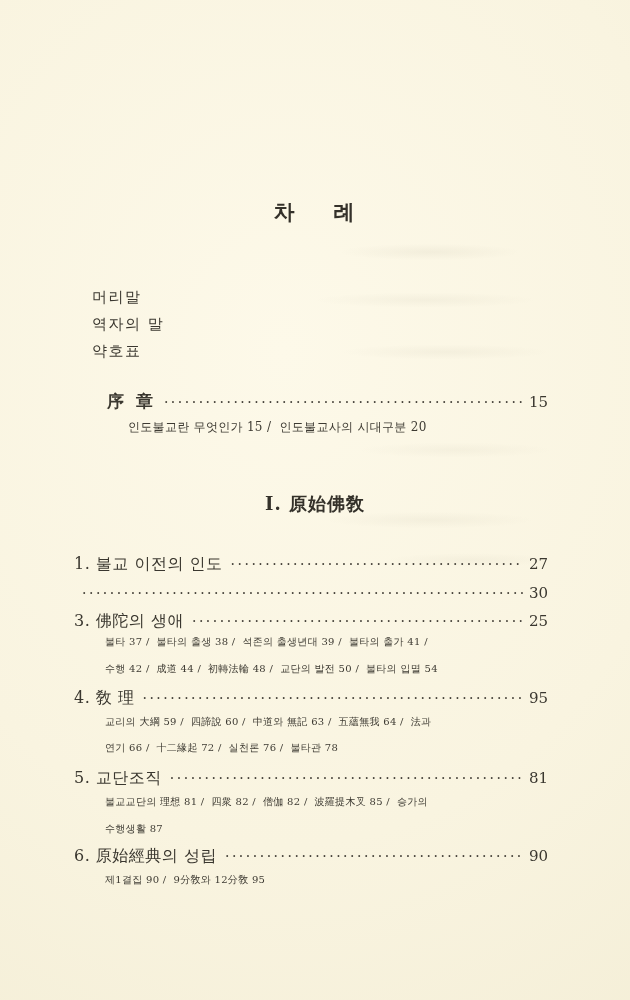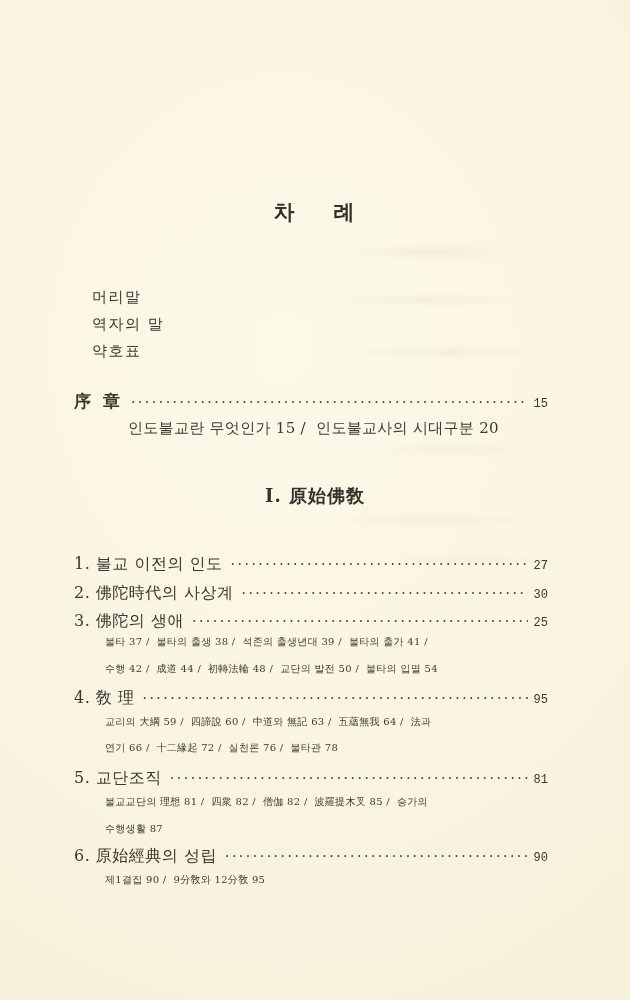--- a/index.html
+++ b/index.html
@@ -48,21 +48,21 @@
     left: 92px;
     font-size: 15px;
     letter-spacing: 1.5px;
     line-height: 27px;
   }
   .part-heading {
     position: absolute;
     top: 484px;
     left: 0;
     right: 0;
-    margin: 0;
+    margin: 8px;
     text-align: center;
     font-size: 18px;
     font-weight: 700;
     letter-spacing: 1px;
     color: #34312a;
   }
   .toc-row {
     position: absolute;
     left: 74px;
     right: 82px;
@@ -71,50 +71,50 @@
   }
   .toc-row .lbl {
     white-space: pre;
     font-size: 16px;
     letter-spacing: 0.5px;
   }
   .toc-row.preface .lbl {
     font-size: 17px;
     letter-spacing: 3px;
     font-weight: 700;
+    margin-left: 33px;
   }
   .leader {
     flex: 1;
     overflow: hidden;
     white-space: nowrap;
     margin: 0 6px 0 8px;
     color: #46423a;
   }
   .leader::after {
     content: "································································································································································";
     font-size: 14px;
     letter-spacing: 2.5px;
   }
   .pnum {
     white-space: nowrap;
-    font-size: 12px;
-    font-family: Liberation Mono, monospace;
+    font-size: 15px;
   }
   .subline {
     position: absolute;
     left: 105px;
     right: 60px;
     font-size: 10px;
     letter-spacing: 0.3px;
     white-space: pre;
     color: #3d3a32;
   }
   .subline.preface-sub {
     left: 128px;
-    font-size: 15px;
+    font-size: 12px;
   }
 </style>
 </head>
 <body>
 
 <div class="page">
   <div class="ghost"></div>
 
   <h1 class="title">차    례</h1>
 
@@ -133,21 +133,20 @@
 
   <h2 class="part-heading">I. 原始佛敎</h2>
 
   <div class="toc-row" style="top:554px">
     <span class="lbl">1. 불교 이전의 인도</span>
     <span class="leader"></span>
     <span class="pnum">27</span>
   </div>
 
   <div class="toc-row" style="top:583px">
-    <span class="lbl">2. 佛陀時代의 사상계</span>
     <span class="leader"></span>
     <span class="pnum">30</span>
   </div>
 
   <div class="toc-row" style="top:611px">
     <span class="lbl">3. 佛陀의 생애</span>
     <span class="leader"></span>
     <span class="pnum">25</span>
   </div>
   <div class="subline" style="top:635px">불타 37 /  불타의 출생 38 /  석존의 출생년대 39 /  불타의 출가 41 /</div>

